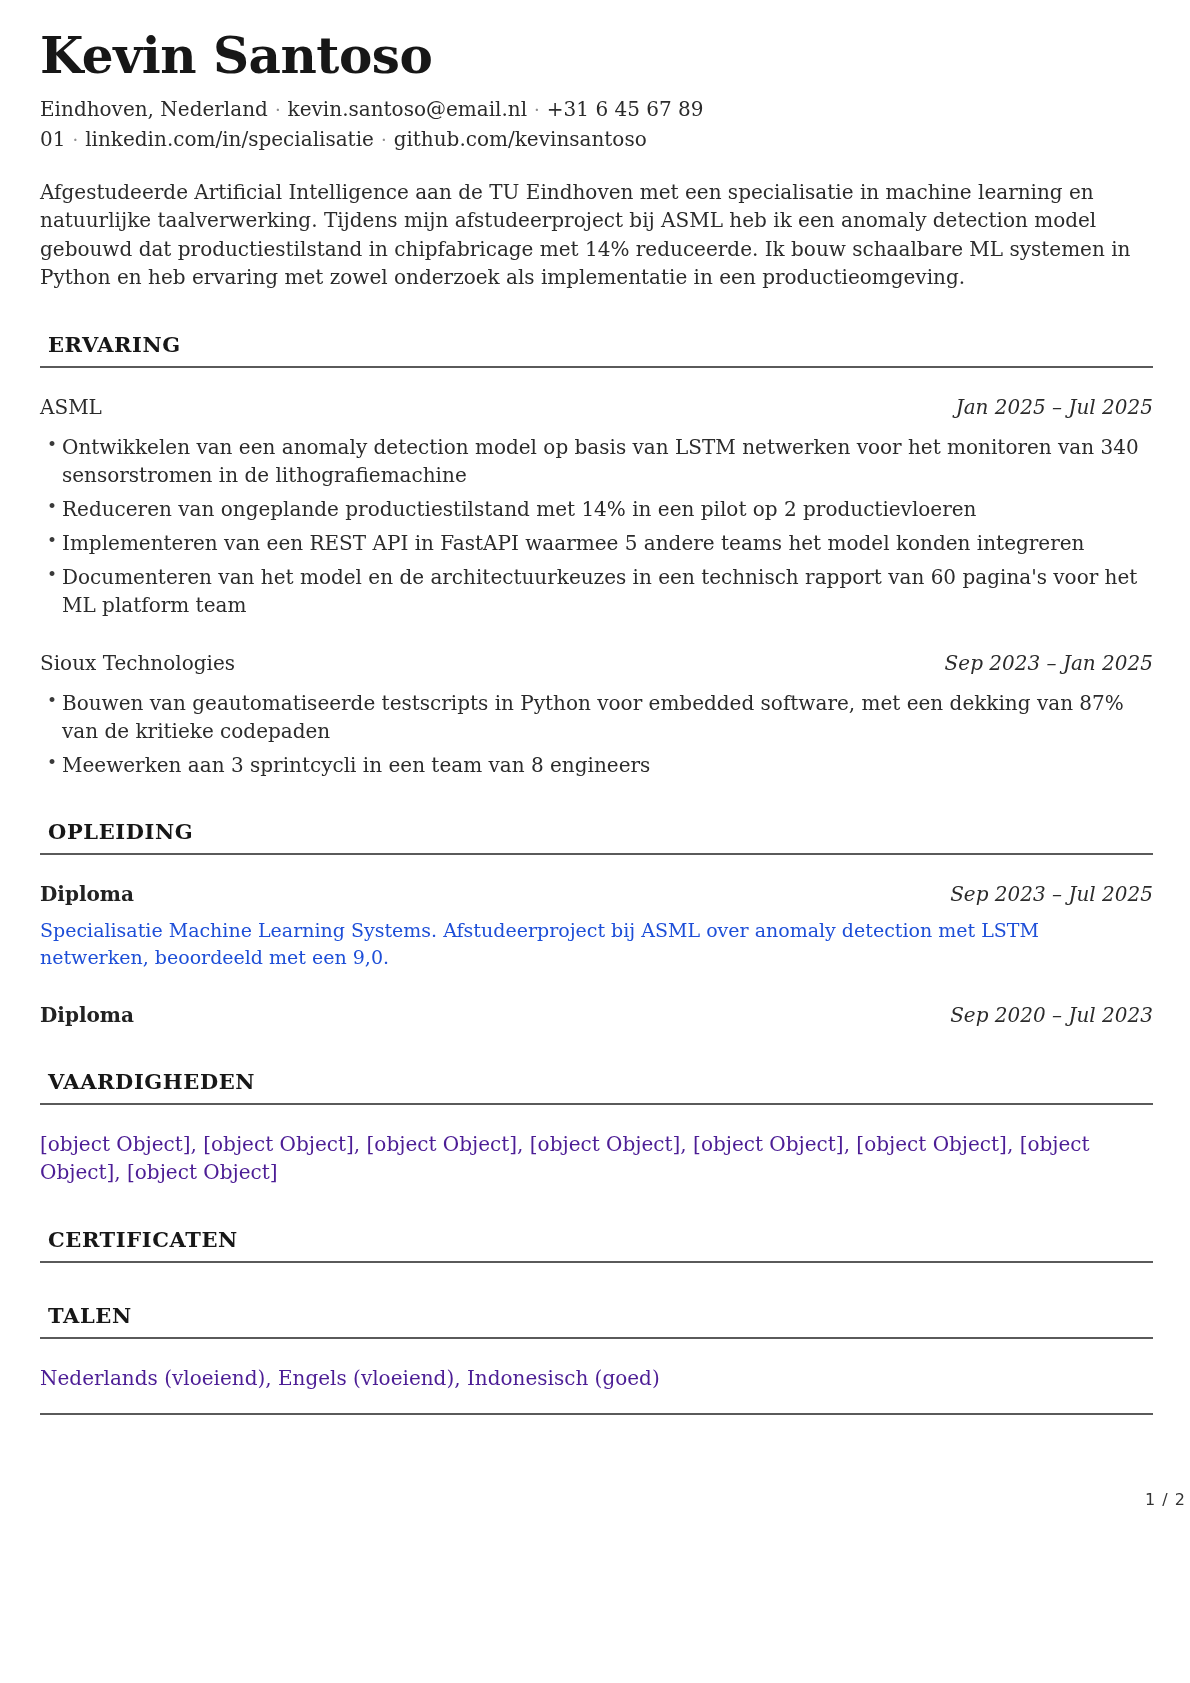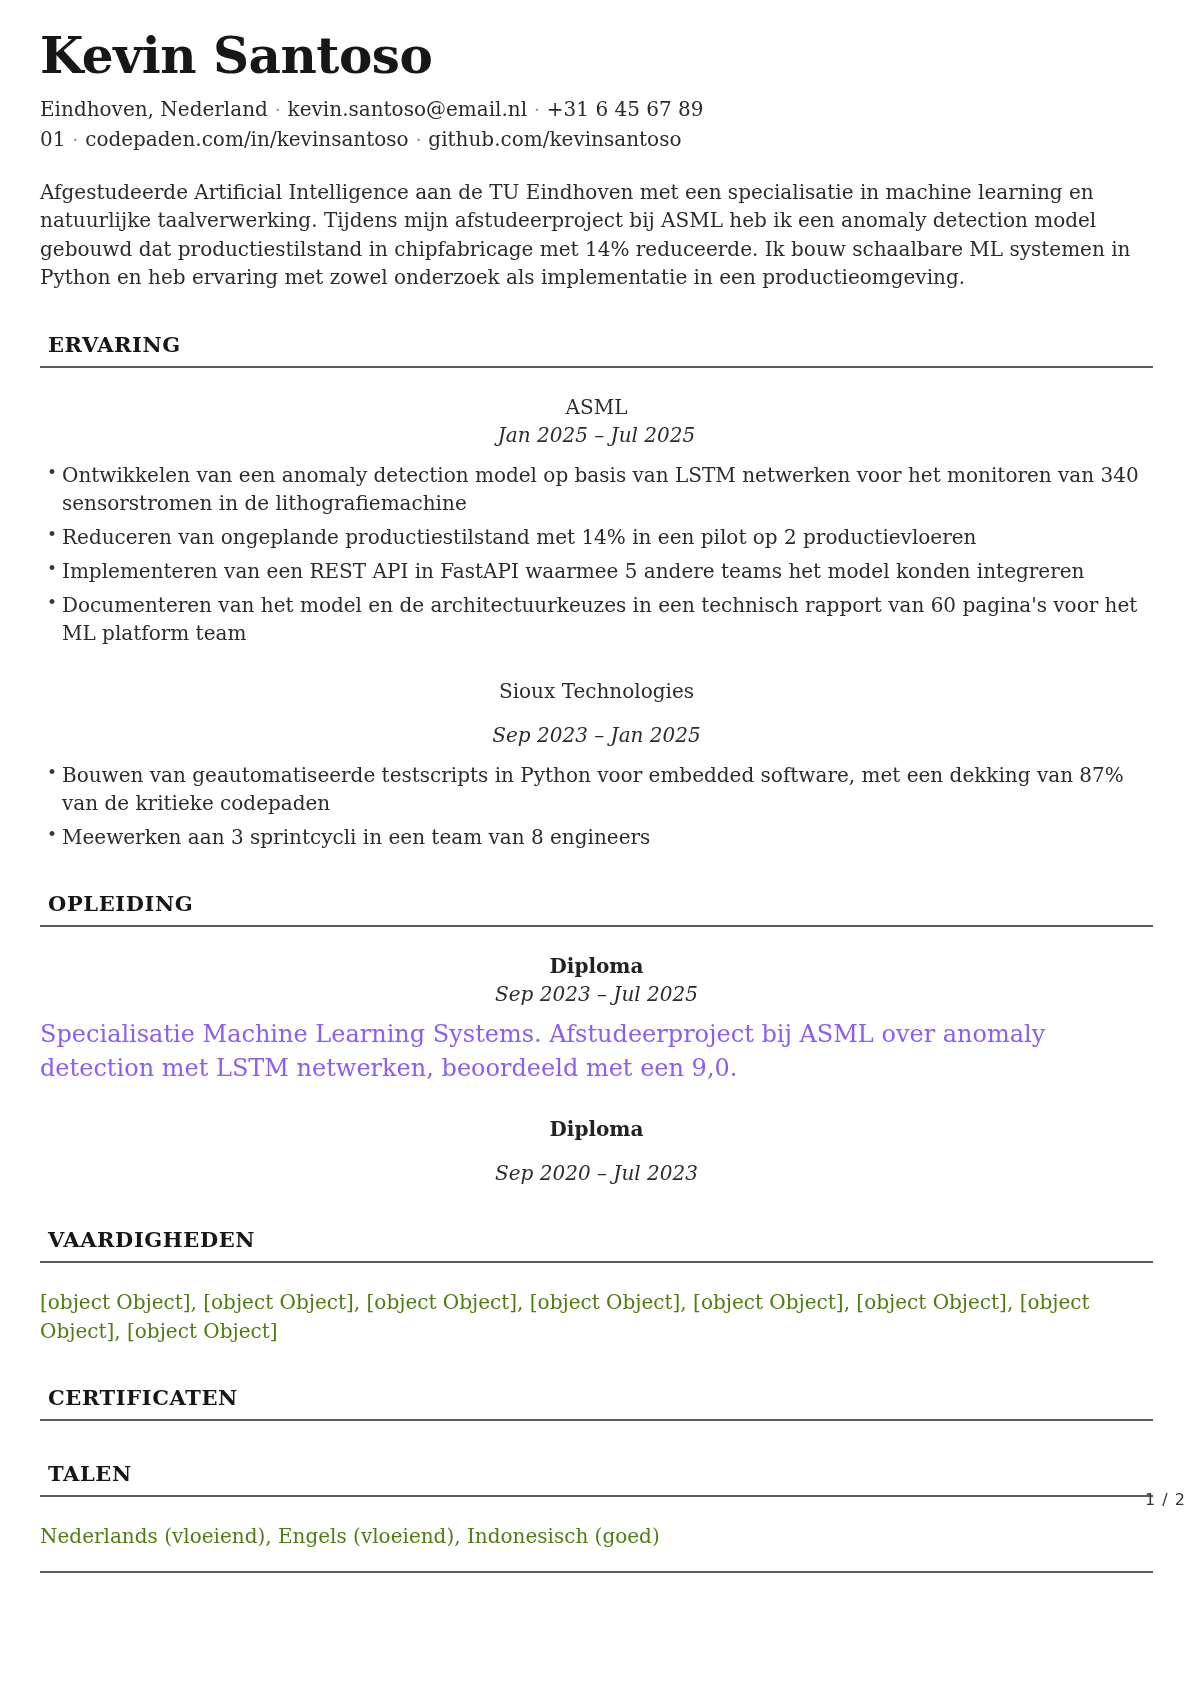--- a/index.html
+++ b/index.html
@@ -64,25 +64,24 @@
   }
   .section-rule {
     border: none;
     border-bottom: 2px solid #5a5a5a;
     margin: 9px 0 0 0;
     height: 0;
   }
   .entry-head {
     display: flex;
     justify-content: space-between;
-    align-items: center;
+    align-items: flex-start;
     margin-top: 25px;
     font-size: 20px;
     line-height: 1.4;
-    flex-direction: column;
   }
   .entry-head.gap { margin-top: 30px; gap: 16px; }
   .entry-org { font-weight: normal; color: #2b2b2b; }
   .entry-degree { font-weight: bold; color: #222222; }
   .entry-dates { font-style: italic; color: #2b2b2b; white-space: nowrap; }
   ul.bullets {
     margin: 12px 0 0 0;
     padding: 0 0 0 22px;
     list-style: none;
   }
@@ -96,29 +95,29 @@
   ul.bullets li::before {
     content: "\2022";
     position: absolute;
     left: -15px;
     top: 0;
     font-size: 17px;
     color: #3a3a3a;
   }
   .entry-desc {
     margin-top: 9px;
-    font-size: 24px;
+    font-size: 19px;
     line-height: 1.42;
-    color: #8b5cf6;
+    color: #1d4ed8;
   }
   .section-text {
     margin-top: 25px;
     font-size: 20px;
     line-height: 1.42;
-    color: #4d7c0f;
+    color: #4c1d95;
   }
   
   .page-footer {
     position: absolute;
     left: 0;
     right: 4px;
     bottom: 16px;
     text-align: right;
     font-family: "DejaVu Sans", sans-serif;
     font-size: 16px;
@@ -127,21 +126,21 @@
   }
 </style>
 </head>
 <body>
 
 <div class="page">
 
   <h1 class="name">Kevin Santoso</h1>
 
   <div class="contact-line">
-    <span>Eindhoven, Nederland</span><span class="sep">·</span><span>kevin.santoso@email.nl</span><span class="sep">·</span><span>+31 6 45 67 89 01</span><span class="sep">·</span><span>codepaden.com/in/kevinsantoso</span><span class="sep">·</span><span>github.com/kevinsantoso</span>
+    <span>Eindhoven, Nederland</span><span class="sep">·</span><span>kevin.santoso@email.nl</span><span class="sep">·</span><span>+31 6 45 67 89 01</span><span class="sep">·</span><span>linkedin.com/in/specialisatie</span><span class="sep">·</span><span>github.com/kevinsantoso</span>
   </div>
 
   <p class="summary">Afgestudeerde Artificial Intelligence aan de TU Eindhoven met een specialisatie in machine learning en natuurlijke taalverwerking. Tijdens mijn afstudeerproject bij ASML heb ik een anomaly detection model gebouwd dat productiestilstand in chipfabricage met 14% reduceerde. Ik bouw schaalbare ML systemen in Python en heb ervaring met zowel onderzoek als implementatie in een productieomgeving.</p>
 
   <h2 class="section-heading">ERVARING</h2>
   <hr class="section-rule">
 
   <div class="entry-head">
     <span class="entry-org">ASML</span>
     <span class="entry-dates">Jan 2025 – Jul 2025</span>

